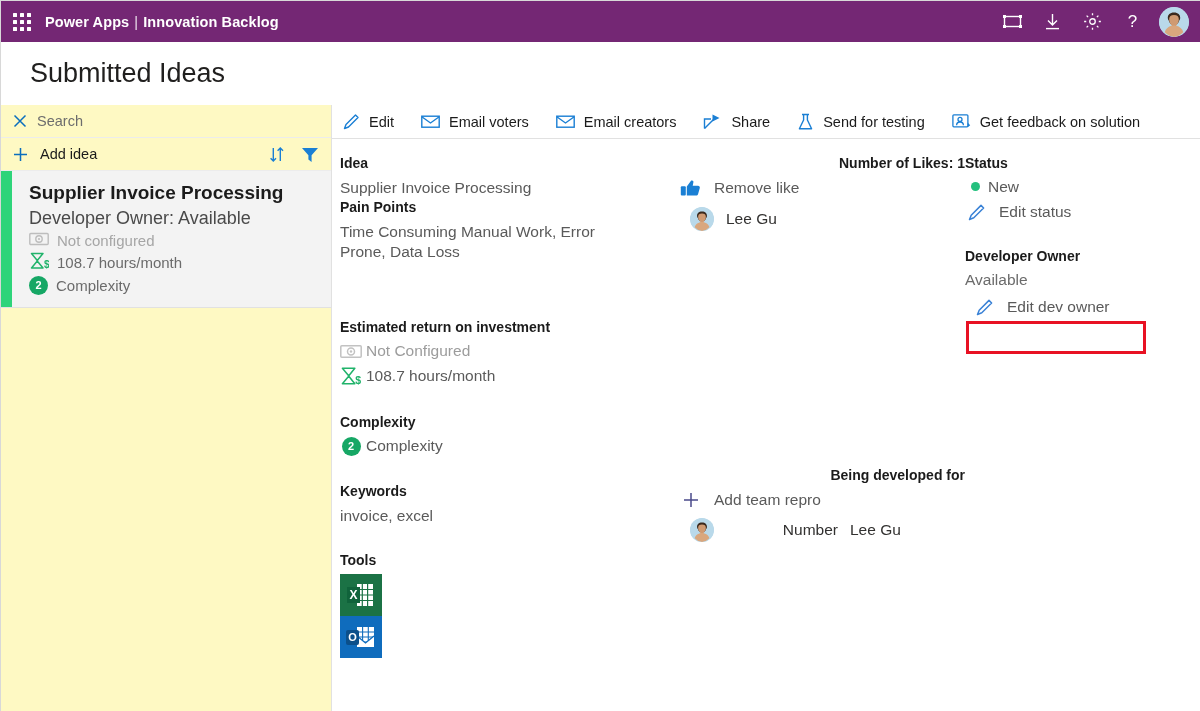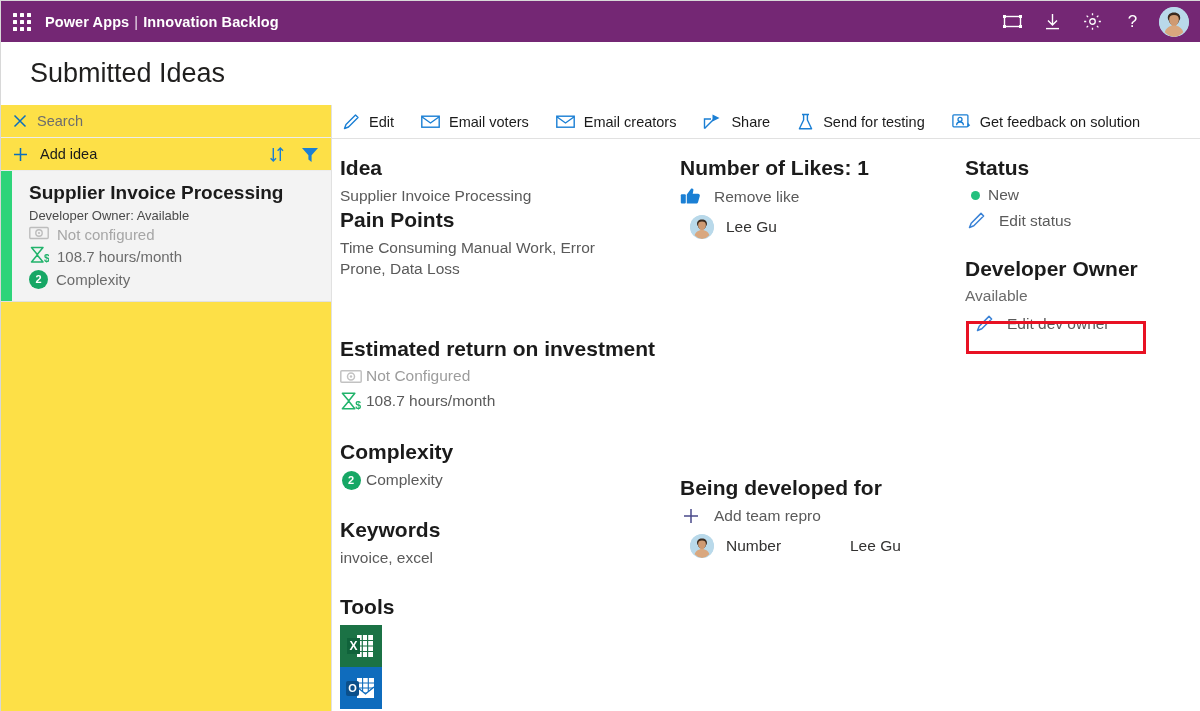--- a/index.html
+++ b/index.html
@@ -73,21 +73,21 @@
     font-size: 27px;
     color: #201f1e;
     margin-left: 14px;
     font-weight: normal;
   }
 
   
   .sidebar {
     position: absolute; left: 0; top: 104px;
     width: 331px; height: 606px;
-    background: #fde047;
+    background: #fef9c3;
     border-right: 1px solid #e1e1e1;
     box-sizing: border-box;
   }
   .search-row {
     height: 32px;
     display: flex; align-items: center;
     border-bottom: 1px solid #ececec;
     padding-left: 12px;
     cursor: text;
   }
@@ -116,21 +116,21 @@
   }
   .idea-card .accent {
     position: absolute; left: 0; top: 0; bottom: 0;
     width: 11px; background: #2ed47a;
   }
   .idea-title {
     font-size: 19px; font-weight: bold; color: #1b1b1b;
     margin-bottom: 3px; line-height: 1.25;
   }
   .idea-sub {
-    font-size: 13px; color: #4a4a4a; margin-bottom: 3px;
+    font-size: 18px; color: #4a4a4a; margin-bottom: 3px;
   }
   .idea-line {
     display: flex; align-items: center; gap: 8px;
     margin-top: 3px;
     font-size: 15px; color: #6b6b6b;
   }
   .idea-line.muted { color: #a6a6a6; }
   .badge-num {
     width: 19px; height: 19px; border-radius: 50%;
     background: #16a765; color: #fff;
@@ -160,25 +160,25 @@
     font-size: 14.5px; color: #1b1b1b;
     white-space: nowrap;
   }
   .cmd .ci { display:flex; align-items:center; }
 
   .columns {
     display: flex;
     padding-top: 16px;
   }
   .col-a { width: 348px; padding-left: 8px; box-sizing: border-box; }
-  .col-b { width: 285px; box-sizing: border-box; }
+  .col-b { width: 285px; box-sizing: border-box; text-align: right; }
   .col-c { width: 235px; box-sizing: border-box; }
 
   h3.sec {
-    font-size: 21px; font-weight: bold;
+    font-size: 14px; font-weight: bold;
     color: #1b1b1b; margin: 0 0 6px 0;
     line-height: 1.2;
   }
   .sec-gap { margin-top: 22px; }
   .body-txt {
     font-size: 15.5px; color: #5a5a5a; line-height: 1.35;
     max-width: 300px;
   }
   .kv-line {
     display: flex; align-items: center; gap: 4px;

